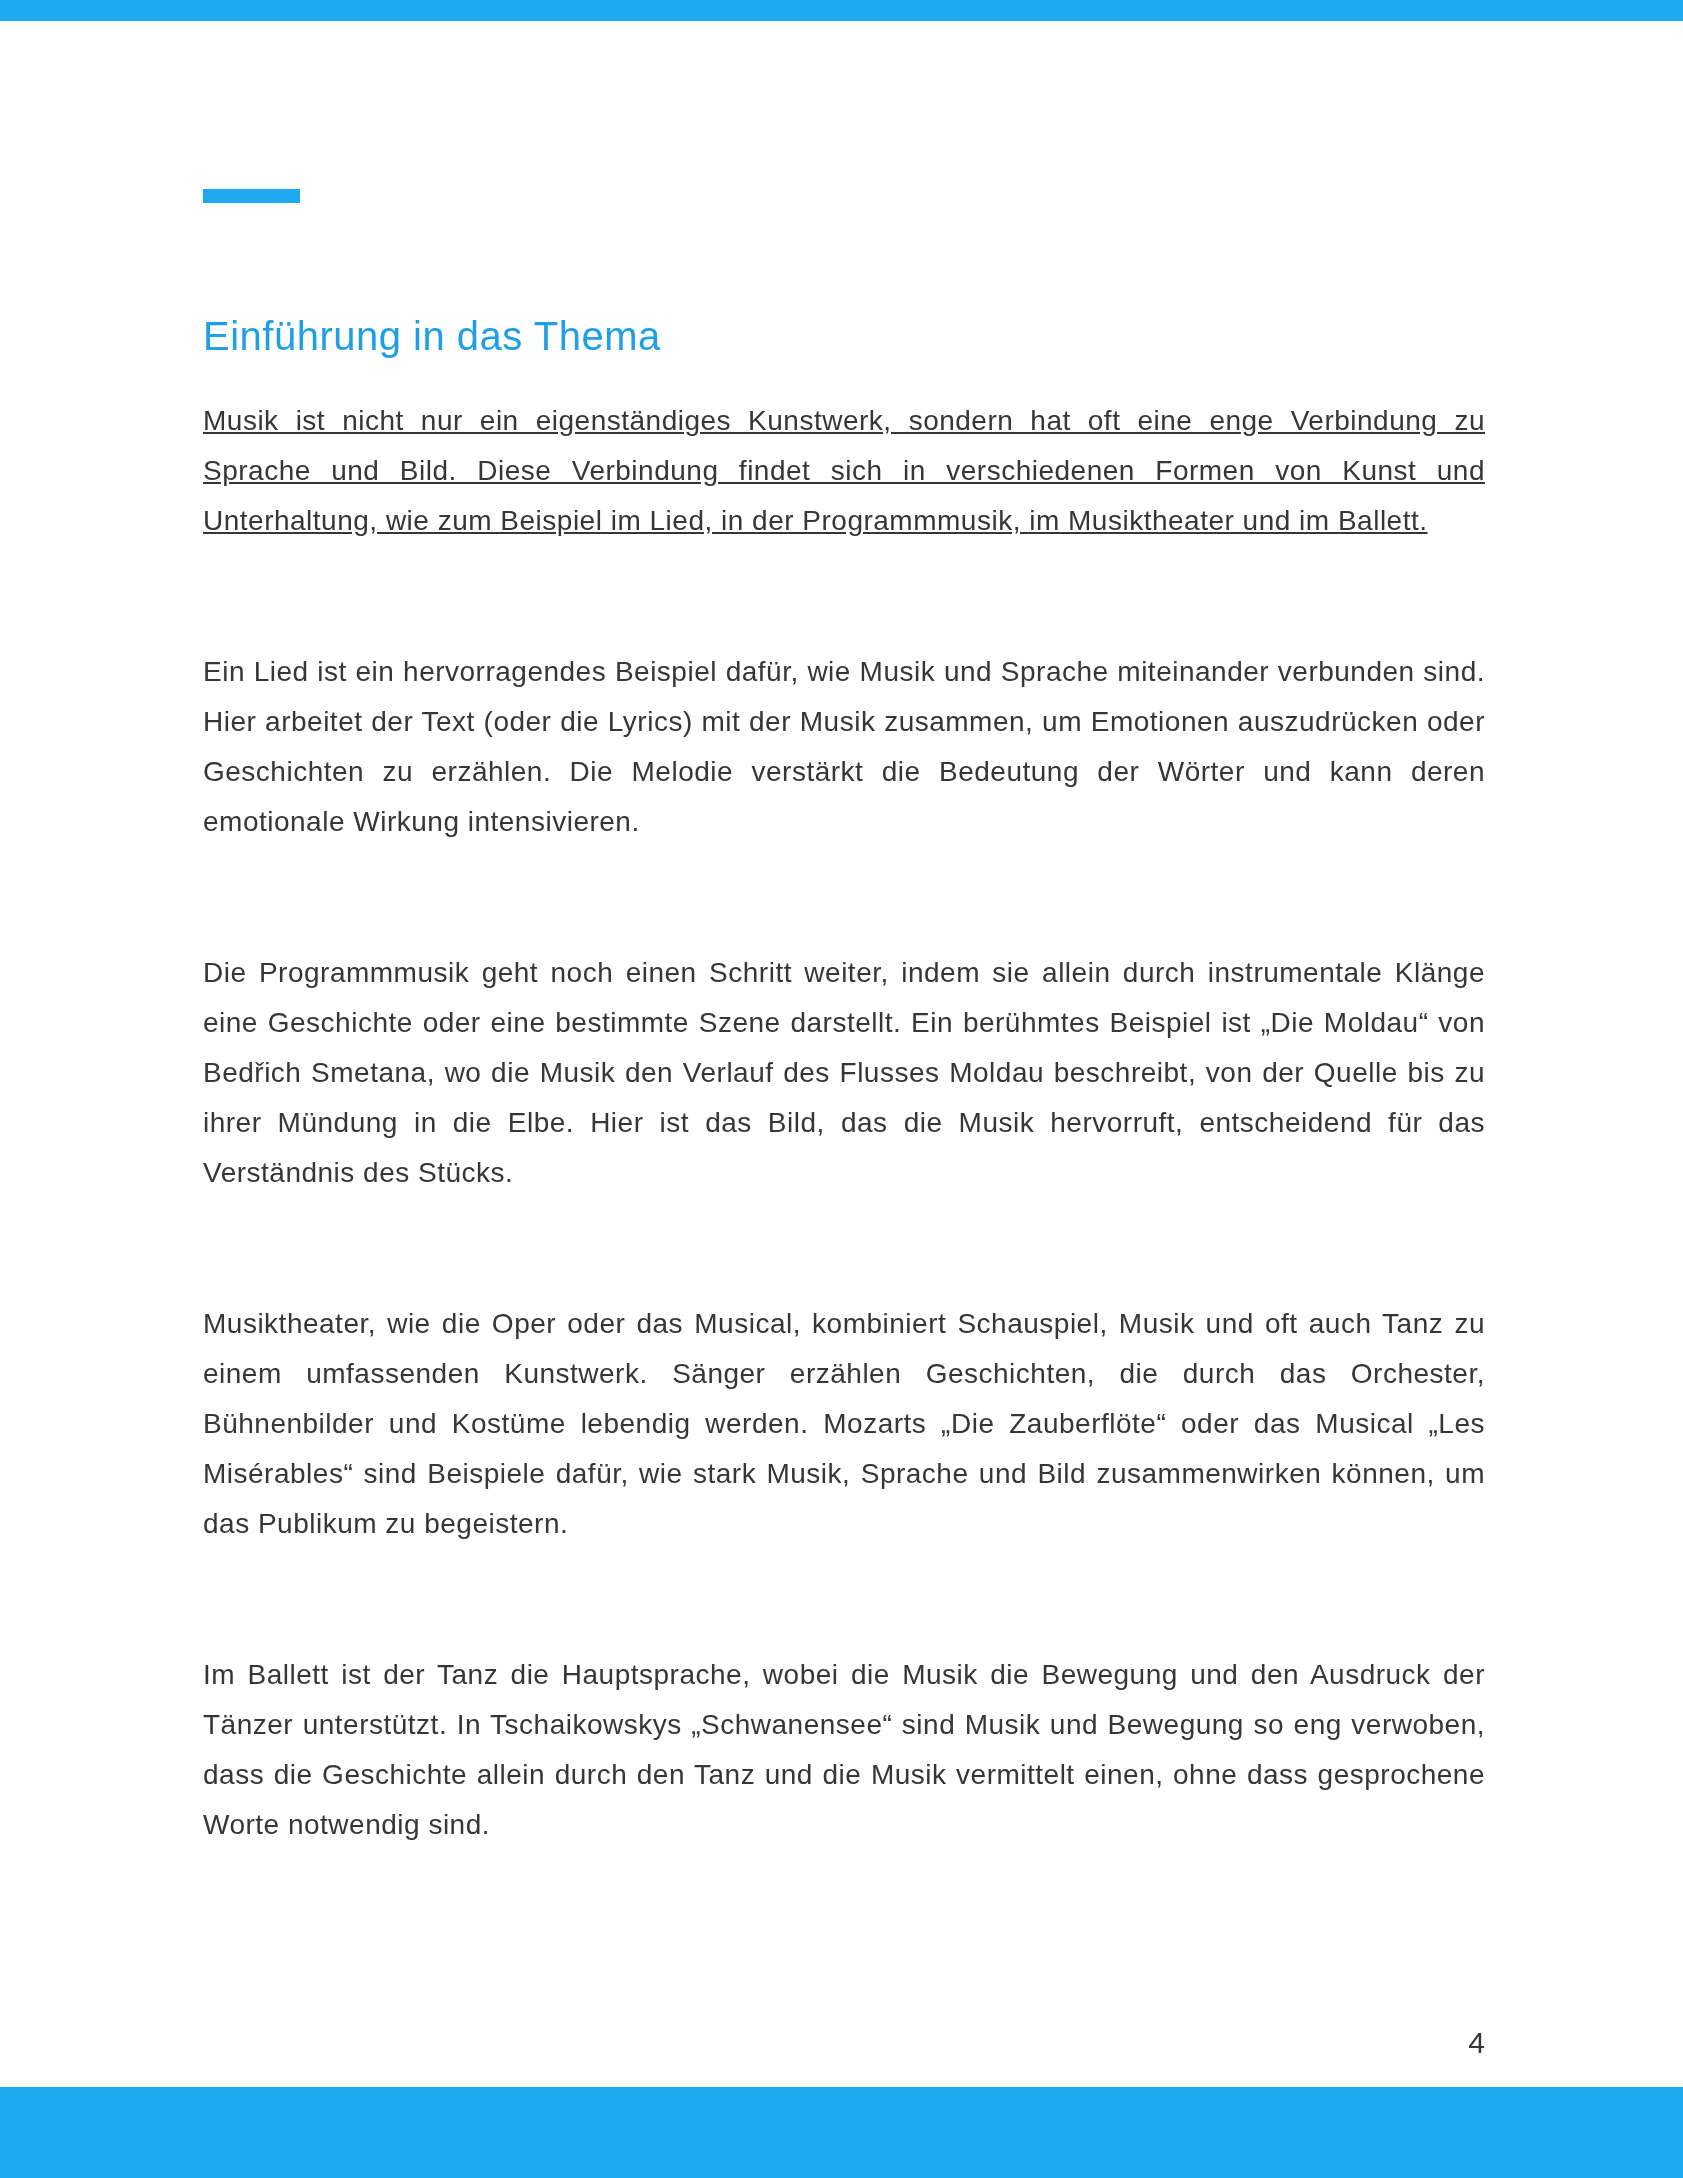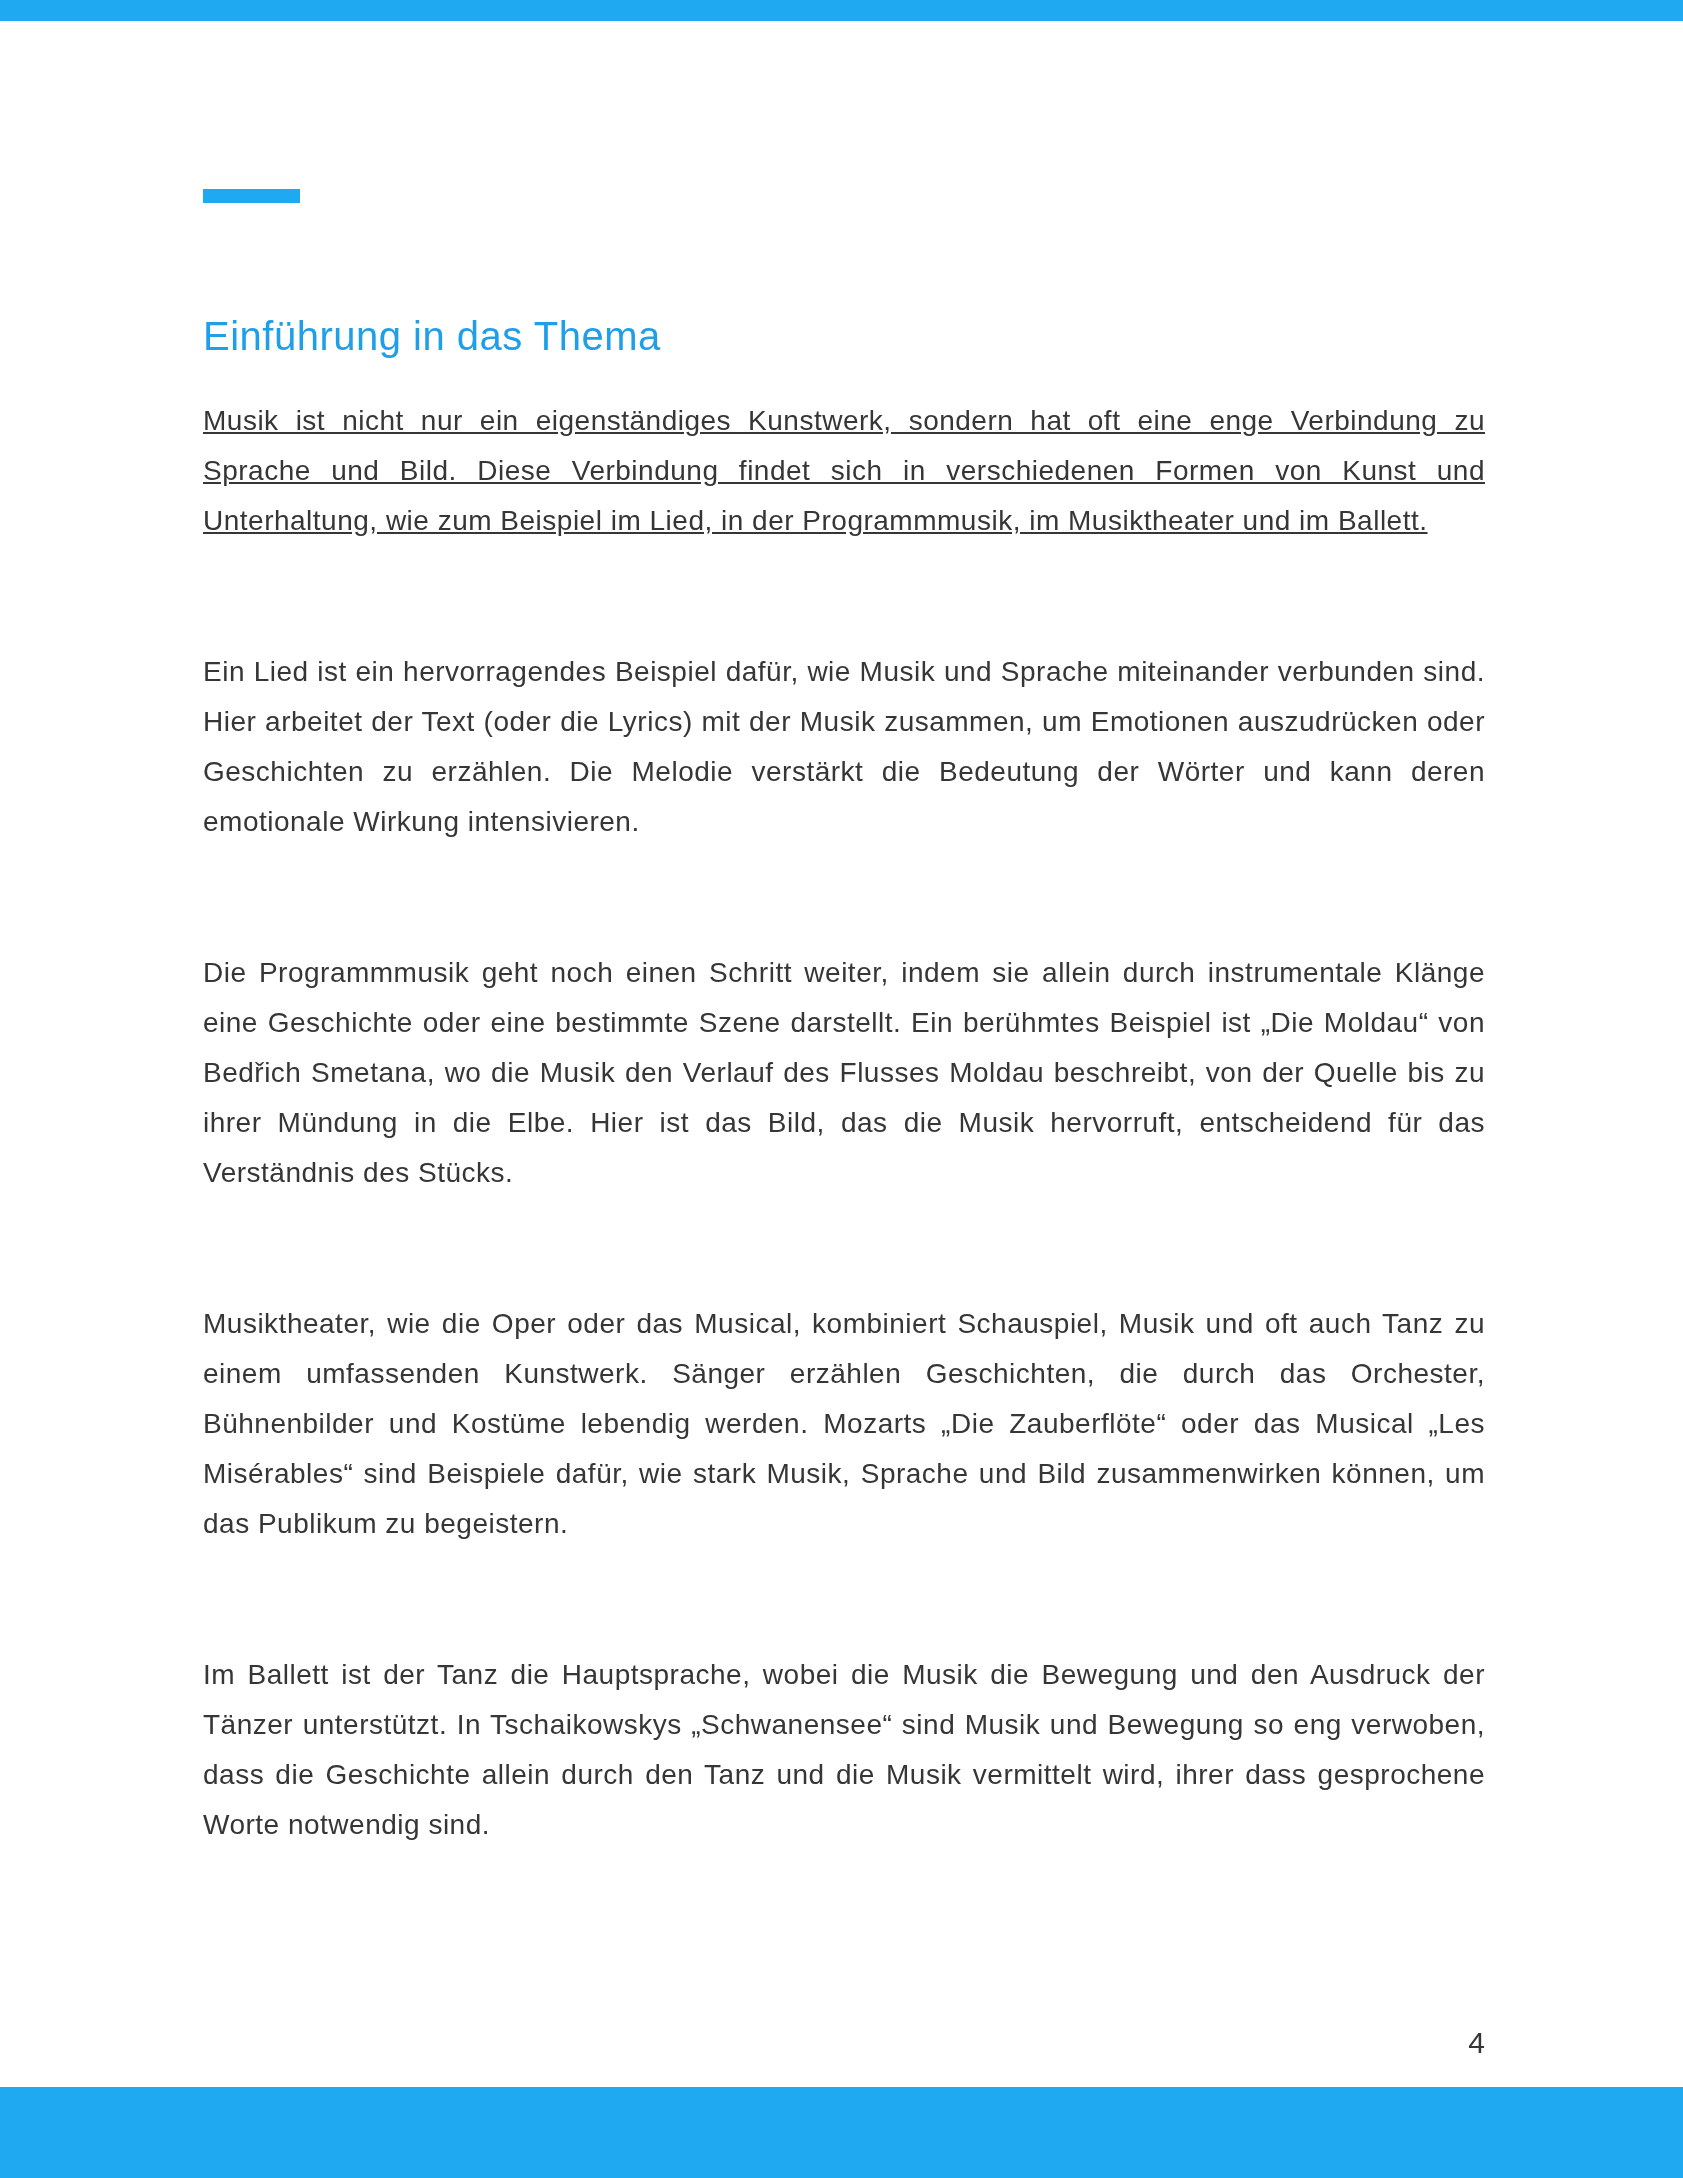--- a/index.html
+++ b/index.html
@@ -79,19 +79,19 @@
   <div class="bar-top"></div>
 
   <main class="content">
     <div class="accent-rect"></div>
     <h1 class="heading">Einführung in das Thema</h1>
 
     <p class="body-par">Musik ist nicht nur ein eigenständiges Kunstwerk, sondern hat oft eine enge Verbindung zu Sprache und Bild. Diese Verbindung findet sich in verschiedenen Formen von Kunst und Unterhaltung, wie zum Beispiel im Lied, in der Programmmusik, im Musiktheater und im Ballett.</p>
     <p class="body-par">Ein Lied ist ein hervorragendes Beispiel dafür, wie Musik und Sprache miteinander verbunden sind. Hier arbeitet der Text (oder die Lyrics) mit der Musik zusammen, um Emotionen auszudrücken oder Geschichten zu erzählen. Die Melodie verstärkt die Bedeutung der Wörter und kann deren emotionale Wirkung intensivieren.</p>
     <p class="body-par">Die Programmmusik geht noch einen Schritt weiter, indem sie allein durch instrumentale Klänge eine Geschichte oder eine bestimmte Szene darstellt. Ein berühmtes Beispiel ist „Die Moldau“ von Bedřich Smetana, wo die Musik den Verlauf des Flusses Moldau beschreibt, von der Quelle bis zu ihrer Mündung in die Elbe. Hier ist das Bild, das die Musik hervorruft, entscheidend für das Verständnis des Stücks.</p>
     <p class="body-par">Musiktheater, wie die Oper oder das Musical, kombiniert Schauspiel, Musik und oft auch Tanz zu einem umfassenden Kunstwerk. Sänger erzählen Geschichten, die durch das Orchester, Bühnenbilder und Kostüme lebendig werden. Mozarts „Die Zauberflöte“ oder das Musical „Les Misérables“ sind Beispiele dafür, wie stark Musik, Sprache und Bild zusammenwirken können, um das Publikum zu begeistern.</p>
-    <p class="body-par">Im Ballett ist der Tanz die Hauptsprache, wobei die Musik die Bewegung und den Ausdruck der Tänzer unterstützt. In Tschaikowskys „Schwanensee“ sind Musik und Bewegung so eng verwoben, dass die Geschichte allein durch den Tanz und die Musik vermittelt wird, ihrer dass gesprochene Worte notwendig sind.</p>
+    <p class="body-par">Im Ballett ist der Tanz die Hauptsprache, wobei die Musik die Bewegung und den Ausdruck der Tänzer unterstützt. In Tschaikowskys „Schwanensee“ sind Musik und Bewegung so eng verwoben, dass die Geschichte allein durch den Tanz und die Musik vermittelt einen, ohne dass gesprochene Worte notwendig sind.</p>
   </main>
 
   <div class="page-number">4</div>
   <div class="bar-bottom"></div>
 </div>
 
 
 </body></html>

